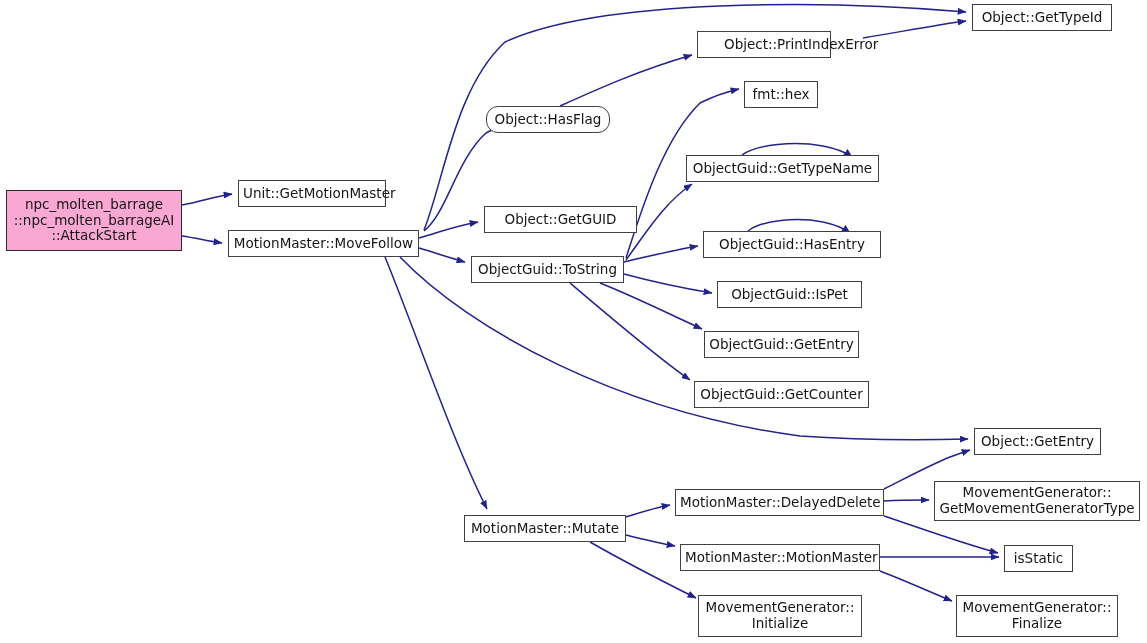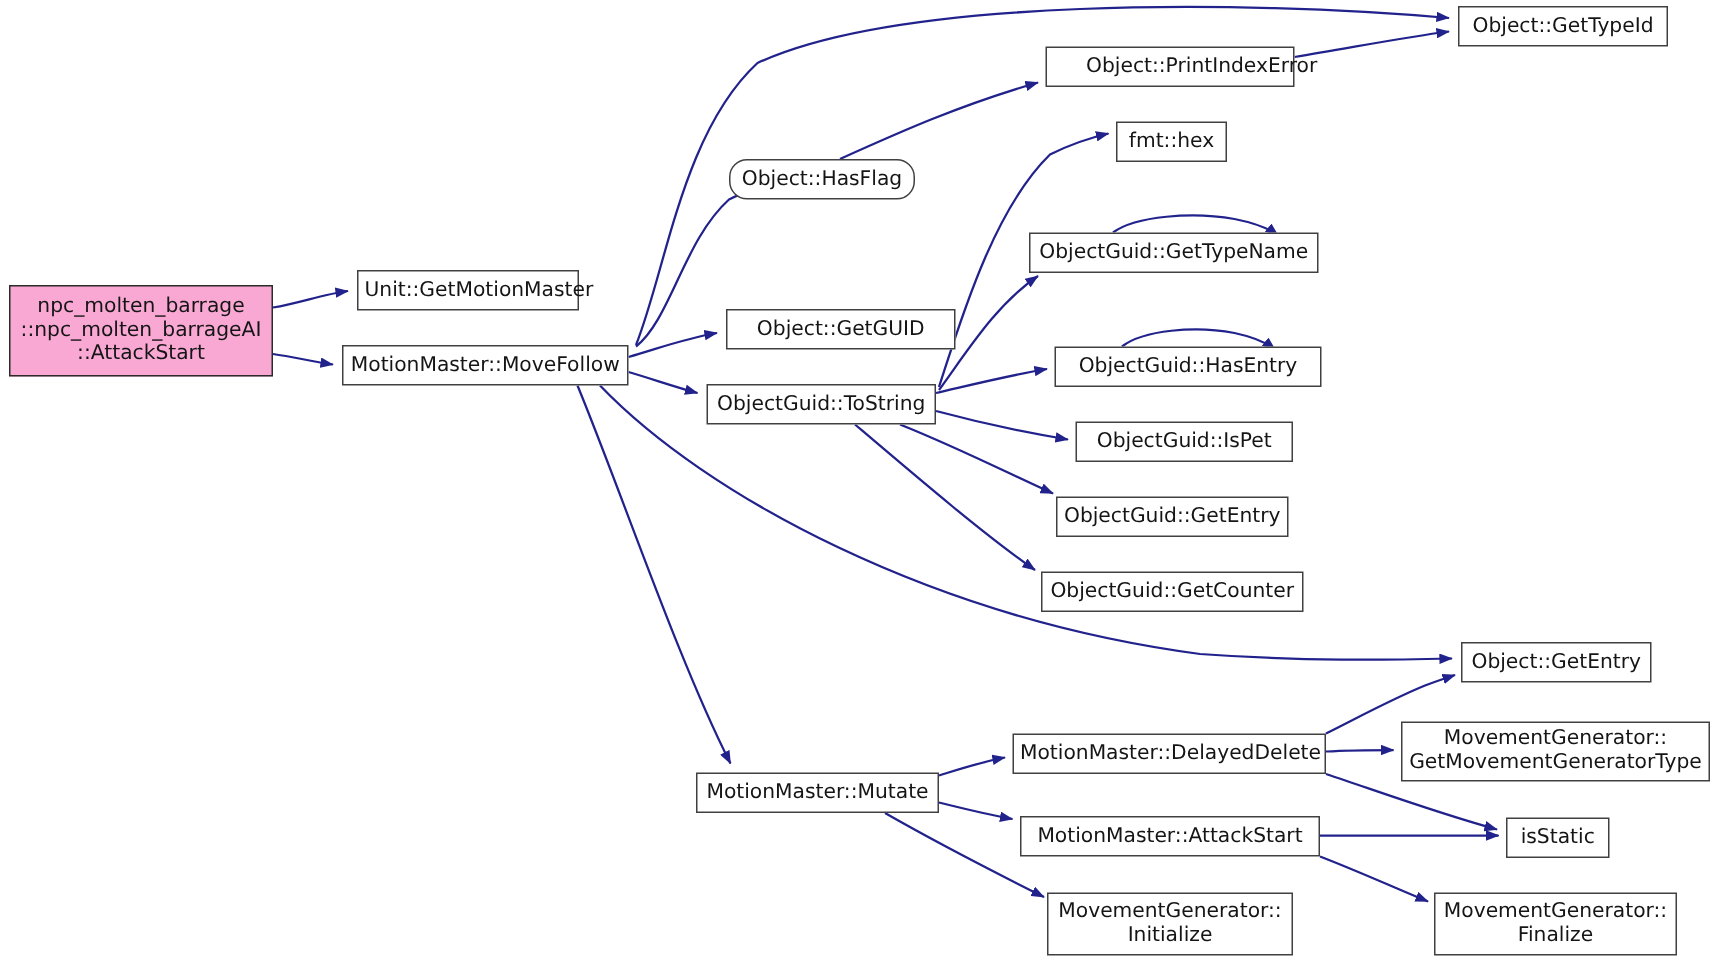--- a/index.html
+++ b/index.html
@@ -92,32 +92,32 @@
 
   <div id="nodes">
       <div class="node root" style="left: 6px; top: 190px; width: 176px; height: 61px;"><span class="node-label">npc_molten_barrage
 ::npc_molten_barrageAI
 ::AttackStart</span></div>
       <div class="node" style="left: 238px; top: 180px; width: 148px; height: 27px;"><span class="node-label">Unit::GetMotionMaster</span></div>
       <div class="node" style="left: 228px; top: 230px; width: 191px; height: 27px;"><span class="node-label">MotionMaster::MoveFollow</span></div>
       <div class="node" style="left: 486px; top: 106px; width: 124px; height: 27px; border-radius: 12px;"><span class="node-label">Object::HasFlag</span></div>
       <div class="node" style="left: 484px; top: 206px; width: 153px; height: 27px;"><span class="node-label">Object::GetGUID</span></div>
       <div class="node" style="left: 471px; top: 256px; width: 153px; height: 27px;"><span class="node-label">ObjectGuid::ToString</span></div>
-      <div class="node" style="left: 697px; top: 31px; width: 166px; height: 27px; padding-left: 26px;"><span class="node-label">Object::PrintIndexError</span></div>
+      <div class="node" style="left: 697px; top: 31px; width: 134px; height: 27px; padding-left: 26px;"><span class="node-label">Object::PrintIndexError</span></div>
       <div class="node" style="left: 972px; top: 4px; width: 140px; height: 27px;"><span class="node-label">Object::GetTypeId</span></div>
       <div class="node" style="left: 744px; top: 81px; width: 74px; height: 27px;"><span class="node-label">fmt::hex</span></div>
       <div class="node" style="left: 686px; top: 155px; width: 193px; height: 27px;"><span class="node-label">ObjectGuid::GetTypeName</span></div>
       <div class="node" style="left: 703px; top: 231px; width: 178px; height: 27px;"><span class="node-label">ObjectGuid::HasEntry</span></div>
       <div class="node" style="left: 717px; top: 281px; width: 145px; height: 27px;"><span class="node-label">ObjectGuid::IsPet</span></div>
       <div class="node" style="left: 704px; top: 331px; width: 155px; height: 27px;"><span class="node-label">ObjectGuid::GetEntry</span></div>
       <div class="node" style="left: 694px; top: 381px; width: 175px; height: 27px;"><span class="node-label">ObjectGuid::GetCounter</span></div>
       <div class="node" style="left: 974px; top: 428px; width: 127px; height: 27px;"><span class="node-label">Object::GetEntry</span></div>
       <div class="node" style="left: 464px; top: 515px; width: 162px; height: 27px;"><span class="node-label">MotionMaster::Mutate</span></div>
       <div class="node" style="left: 675px; top: 489px; width: 209px; height: 27px;"><span class="node-label">MotionMaster::DelayedDelete</span></div>
-      <div class="node" style="left: 680px; top: 544px; width: 200px; height: 27px;"><span class="node-label">MotionMaster::AttackStart</span></div>
+      <div class="node" style="left: 680px; top: 544px; width: 200px; height: 27px;"><span class="node-label">MotionMaster::MotionMaster</span></div>
       <div class="node" style="left: 934px; top: 481px; width: 206px; height: 40px;"><span class="node-label">MovementGenerator::
 GetMovementGeneratorType</span></div>
       <div class="node" style="left: 1004px; top: 545px; width: 69px; height: 27px; text-align: center;"><span class="node-label">isStatic</span></div>
       <div class="node" style="left: 698px; top: 595px; width: 164px; height: 42px;"><span class="node-label">MovementGenerator::
 Initialize</span></div>
       <div class="node" style="left: 956px; top: 595px; width: 162px; height: 42px;"><span class="node-label">MovementGenerator::
 Finalize</span></div>
     </div>
 
 </div>

